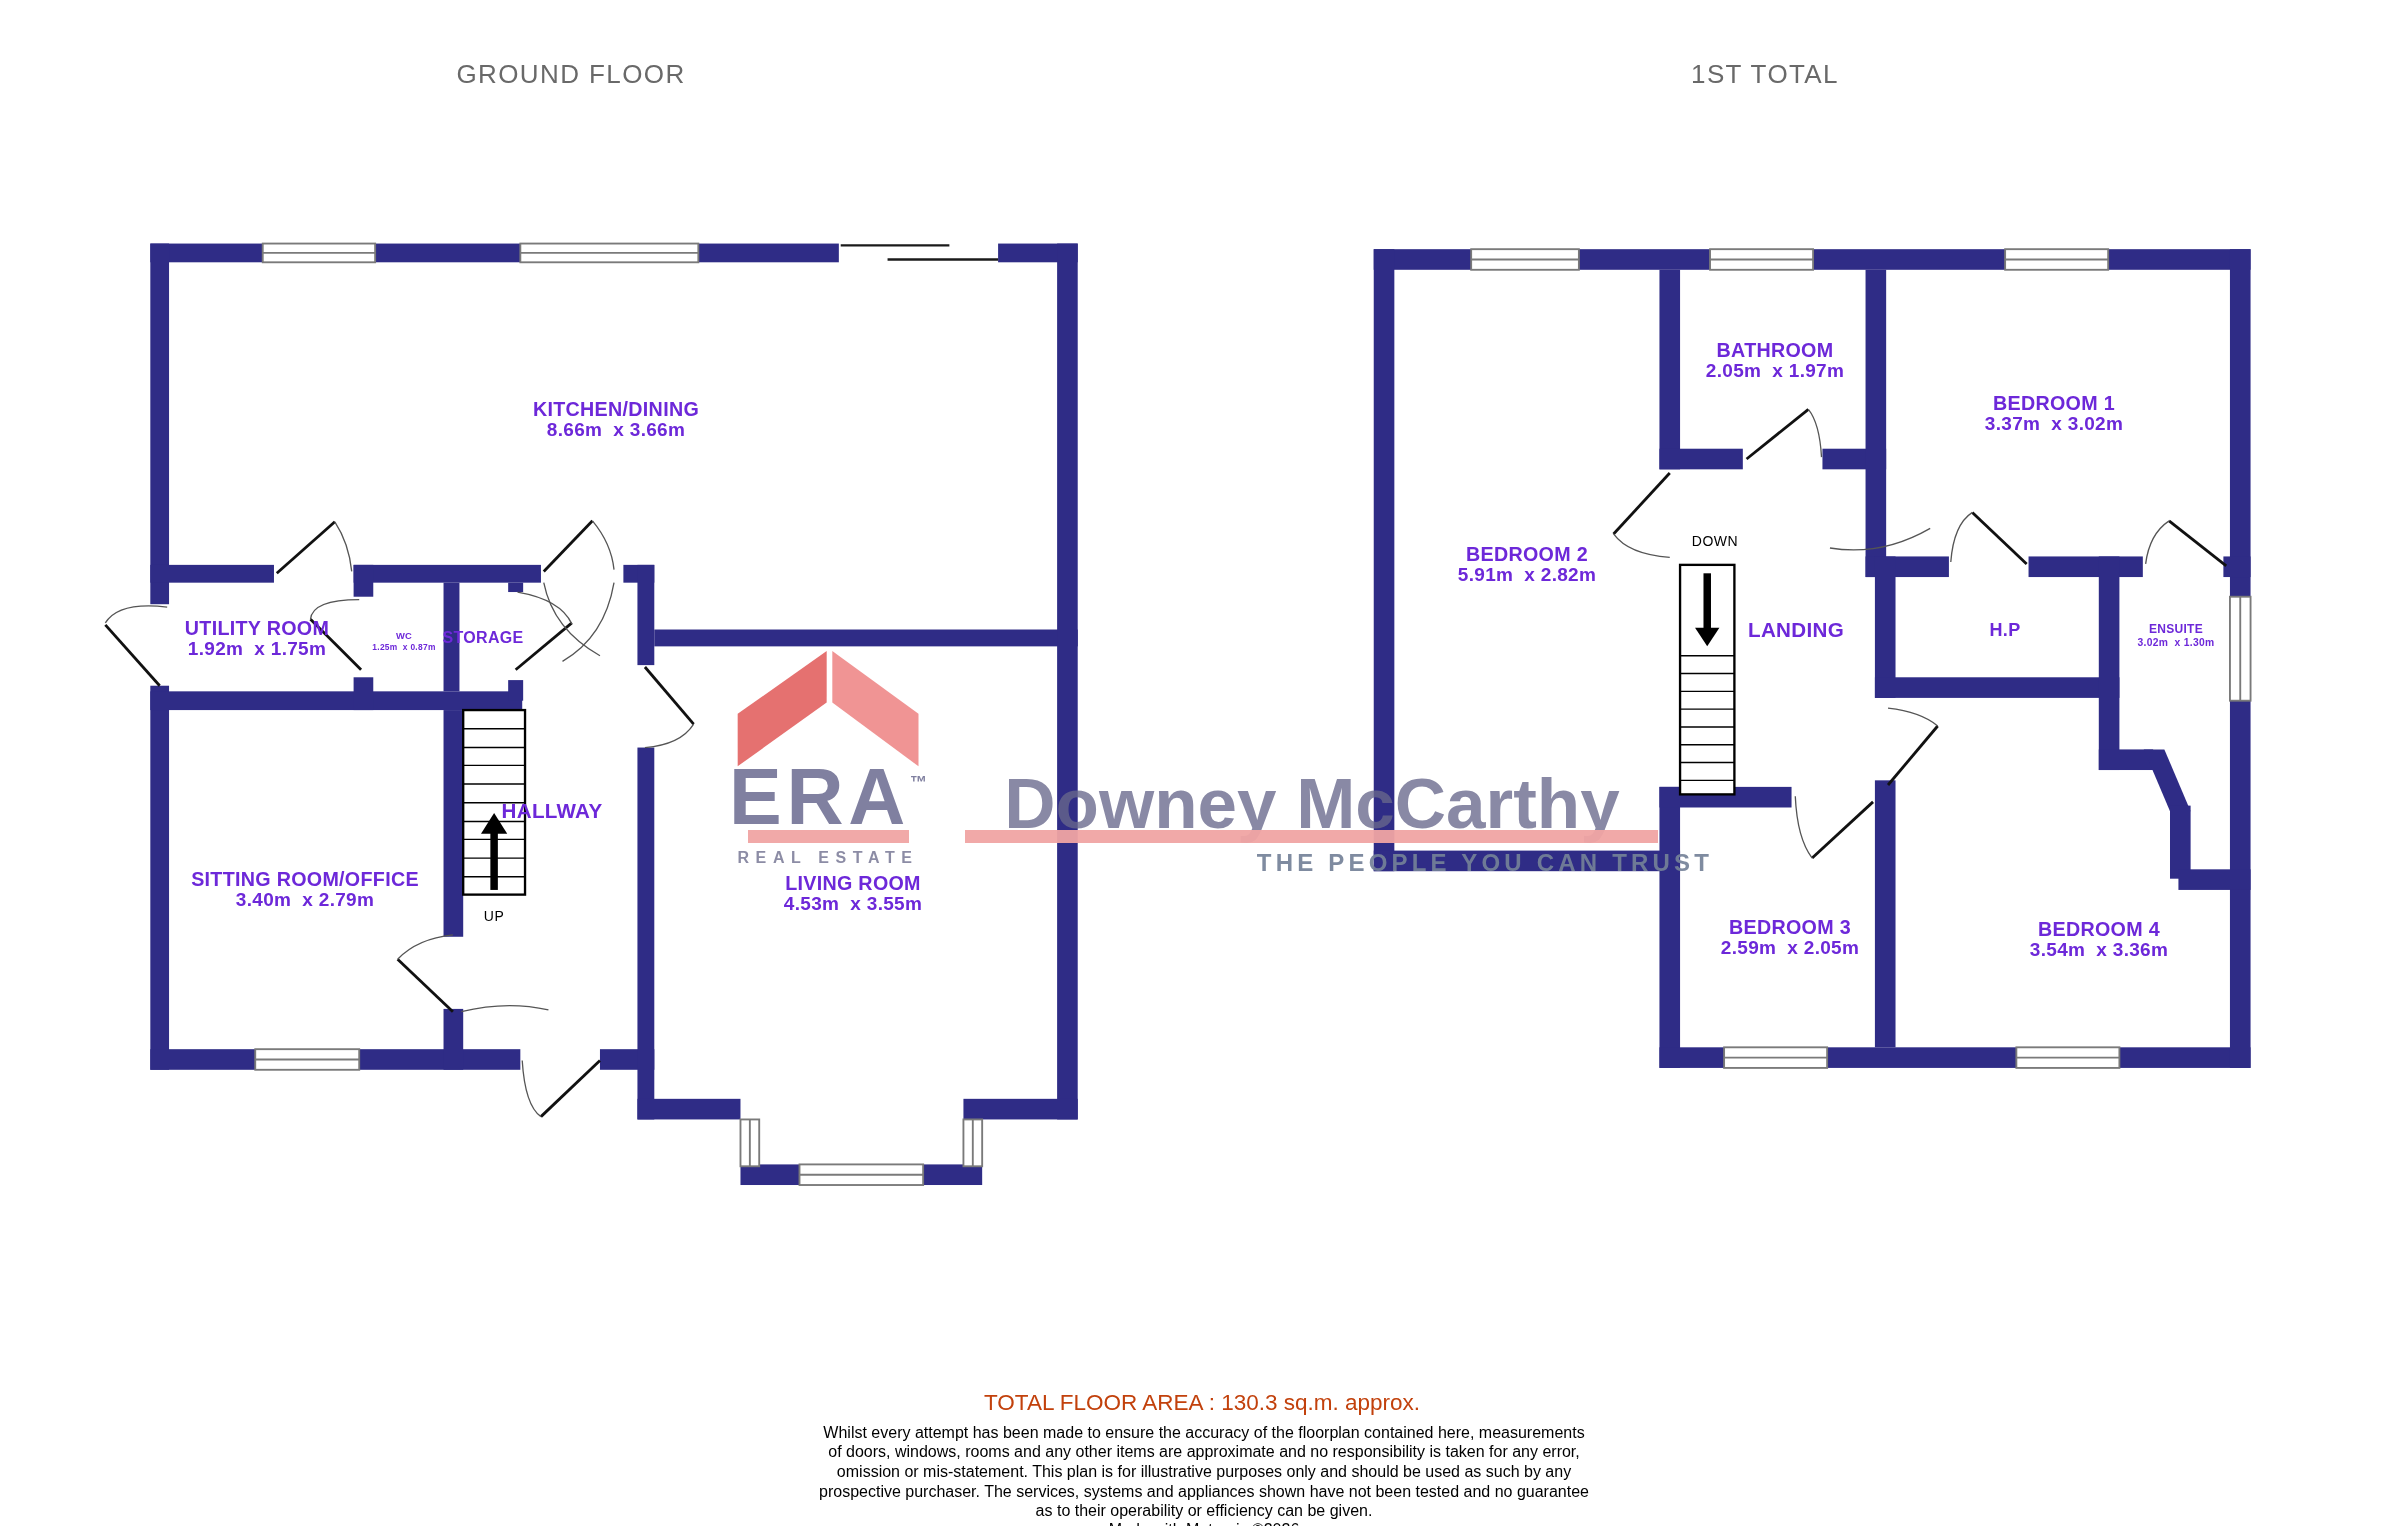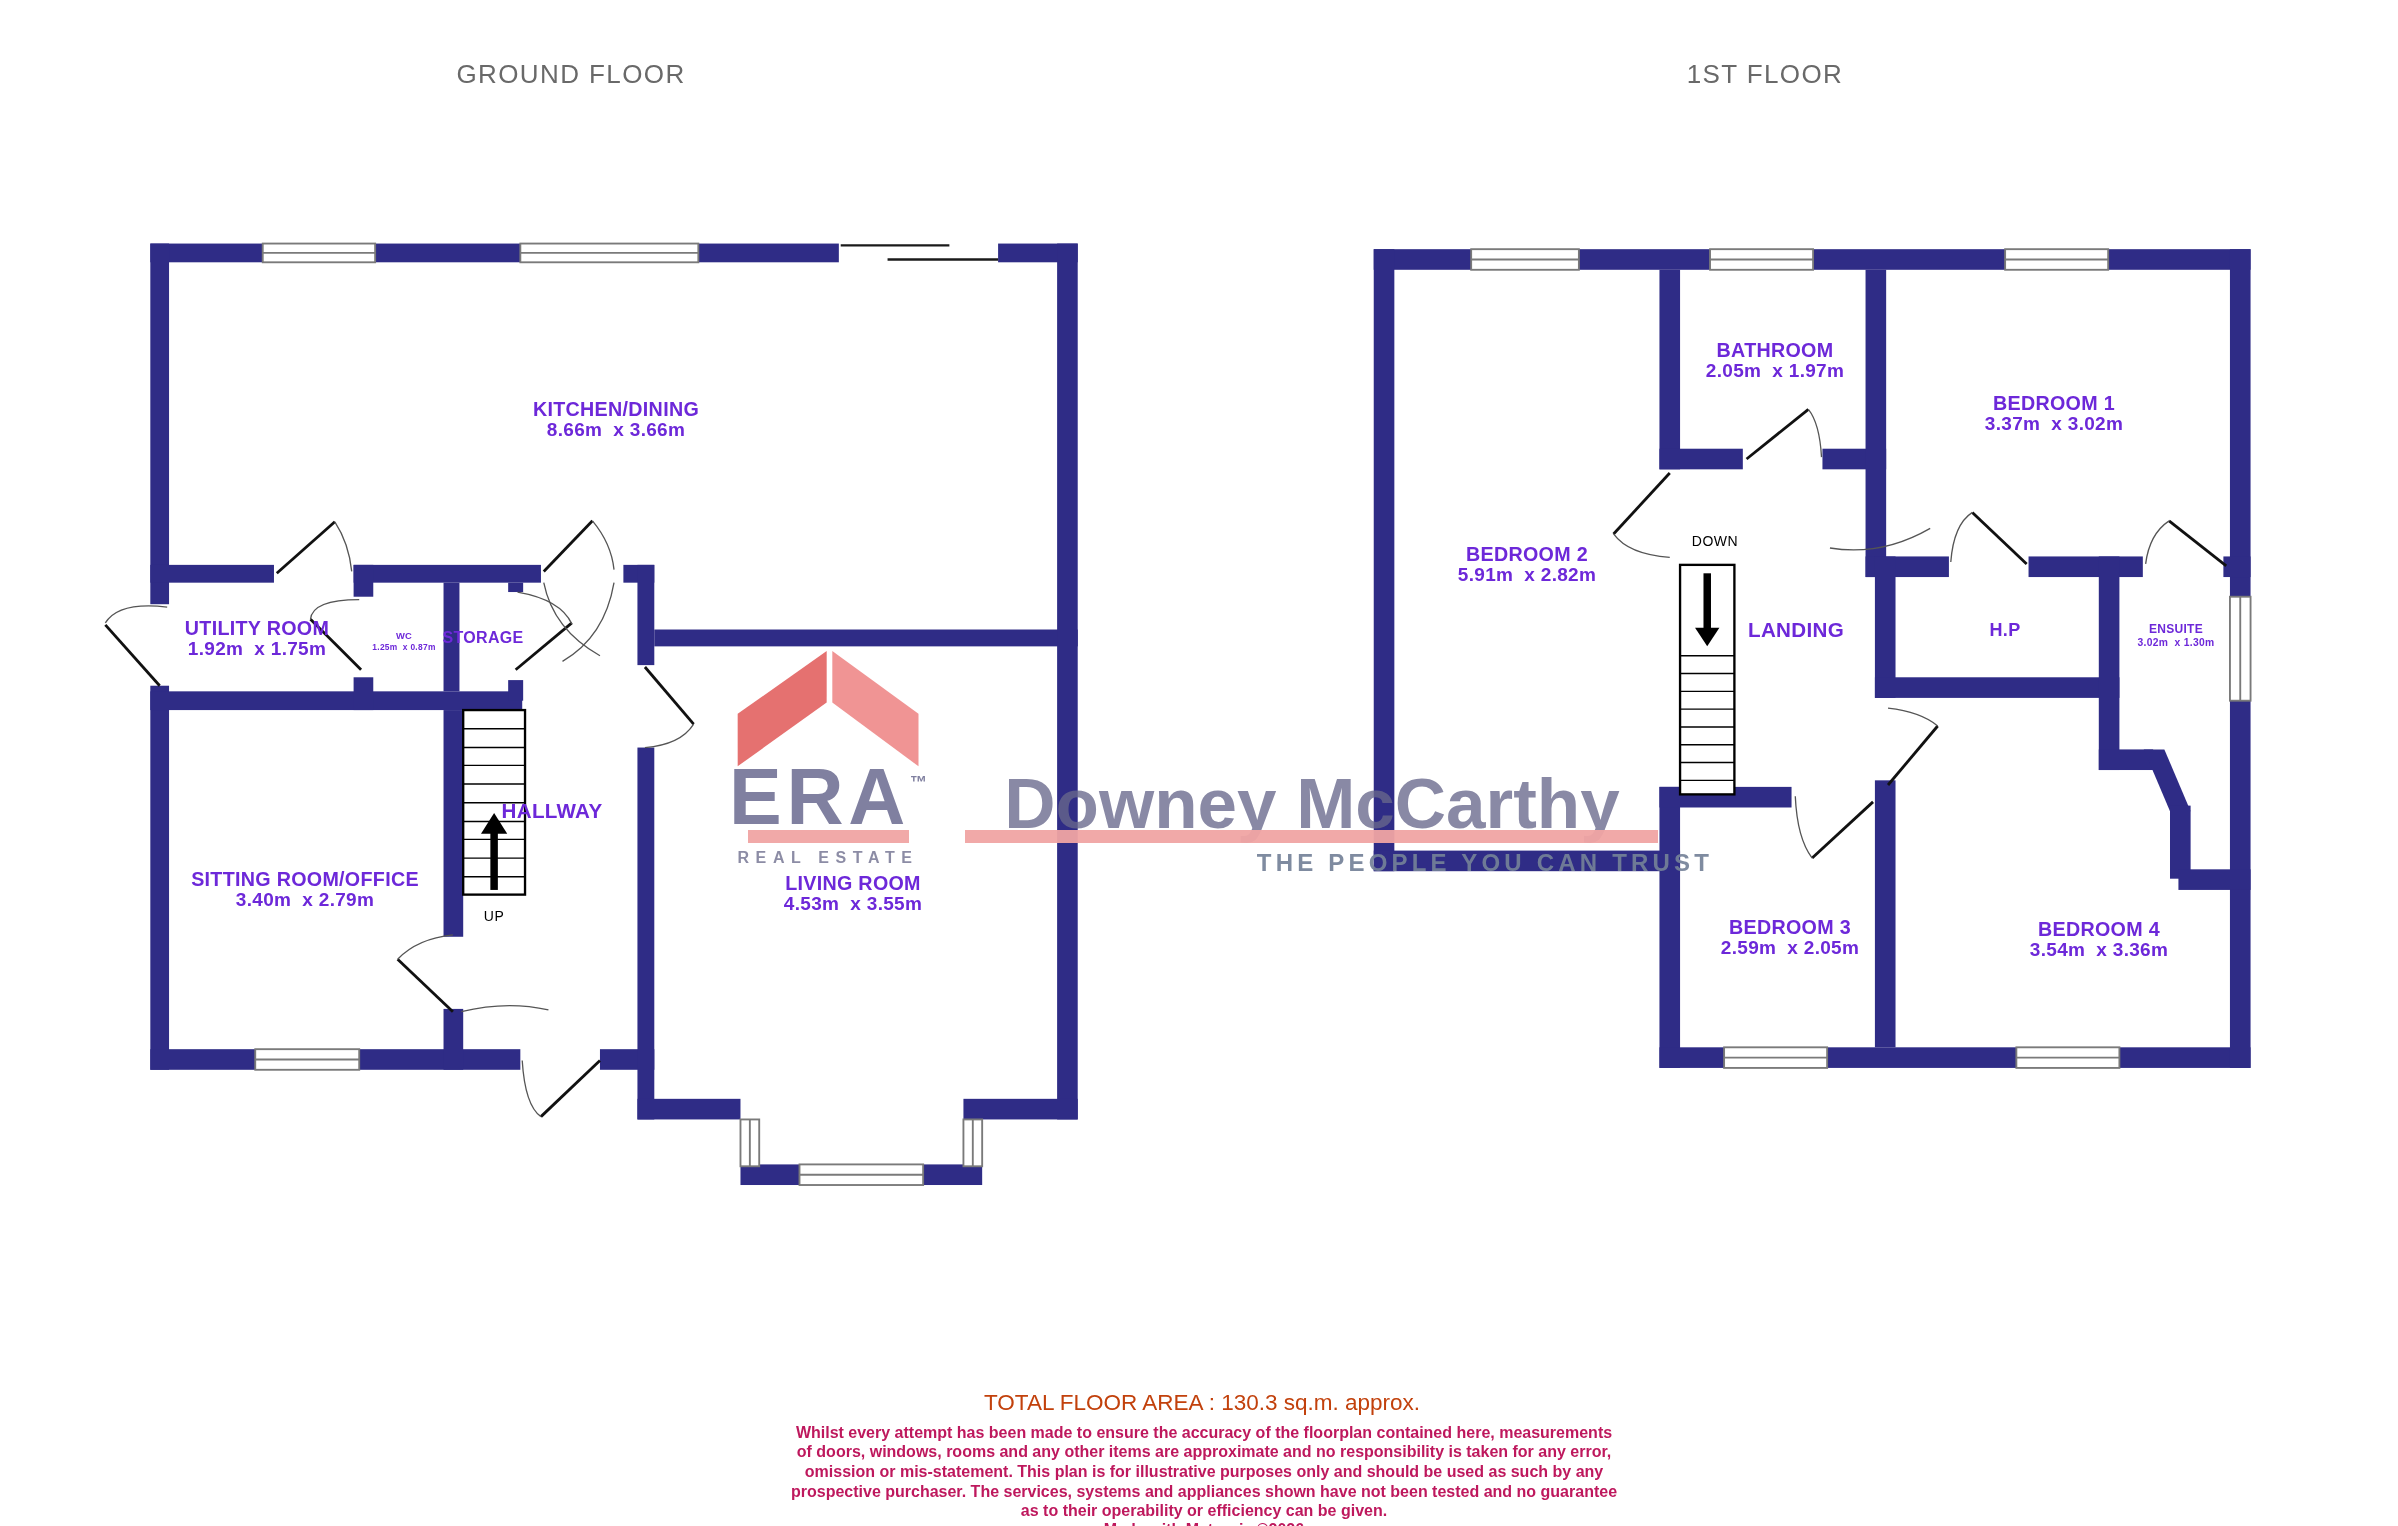--- a/index.html
+++ b/index.html
@@ -18,22 +18,22 @@
   .wm-era{transform:translate(-50%,-50%);font-size:79px;font-weight:bold;letter-spacing:4.7px;
        color:rgba(106,106,143,0.85);white-space:pre;}
   .wm-era sup{font-size:17px;letter-spacing:0;vertical-align:36px;}
   .wm-bar{background:rgba(240,164,163,0.95);}
   .wm-realestate{transform:translate(-50%,-50%);font-size:16px;font-weight:bold;letter-spacing:6.6px;
        color:rgba(128,128,155,0.9);white-space:pre;}
   .wm-agency{transform:translate(-50%,-50%);font-size:71px;font-weight:bold;
        color:rgba(104,104,140,0.78);white-space:pre;}
   .wm-tagline{transform:translate(-50%,-50%);font-size:24px;font-weight:bold;letter-spacing:4.2px;
        color:rgba(116,129,152,0.92);white-space:pre;}
-  .footer-line{position:absolute;transform:translate(-50%,-50%);color:#be185d;font-size:16px;
-       white-space:pre;font-weight:700;}
+  .footer-line{position:absolute;transform:translate(-50%,-50%);color:#000000;font-size:16px;
+       white-space:pre;font-weight:400;}
   .footer-total{position:absolute;transform:translate(-50%,-50%);color:#c2410c;font-size:22.5px;
        white-space:pre;font-weight:400;}
 </style>
 </head>
 <body>
 
 <div id="canvas">
 
 <svg id="plan-svg" width="2399" height="1526" viewBox="0 0 2560 1629">
 
@@ -252,21 +252,21 @@
   <div class="wm wm-bar" style="left:748px;top:830px;width:161px;height:13px;"></div>
   <div class="wm wm-realestate" style="left:828px;top:858px;">REAL ESTATE</div>
   <div class="wm wm-agency" style="left:1312px;top:803px;">Downey McCarthy</div>
   <div class="wm wm-bar" style="left:965px;top:830px;width:693px;height:13px;"></div>
   <div class="wm wm-tagline" style="left:1485px;top:863px;">THE PEOPLE YOU CAN TRUST</div>
 </div>
 
 <div class="labels">
 
   <div class="floor-title" style="left:571px;top:74px;">GROUND FLOOR</div>
-  <div class="floor-title" style="left:1765px;top:74px;">1ST FLOOR</div>
+  <div class="floor-title" style="left:1765px;top:74px;">1ST TOTAL</div>
 
   <div class="lbl" style="left:616px;top:420px;">
     <div>KITCHEN/DINING</div><div class="dims">8.66m  x 3.66m</div>
   </div>
   <div class="lbl" style="left:257px;top:639px;">
     <div>UTILITY ROOM</div><div class="dims">1.92m  x 1.75m</div>
   </div>
   <div class="lbl" style="left:404px;top:642px;font-size:9.4px;line-height:11.2px;">
     <div>WC</div><div class="dims" style="font-size:8.4px;">1.25m  x 0.87m</div>
   </div>

